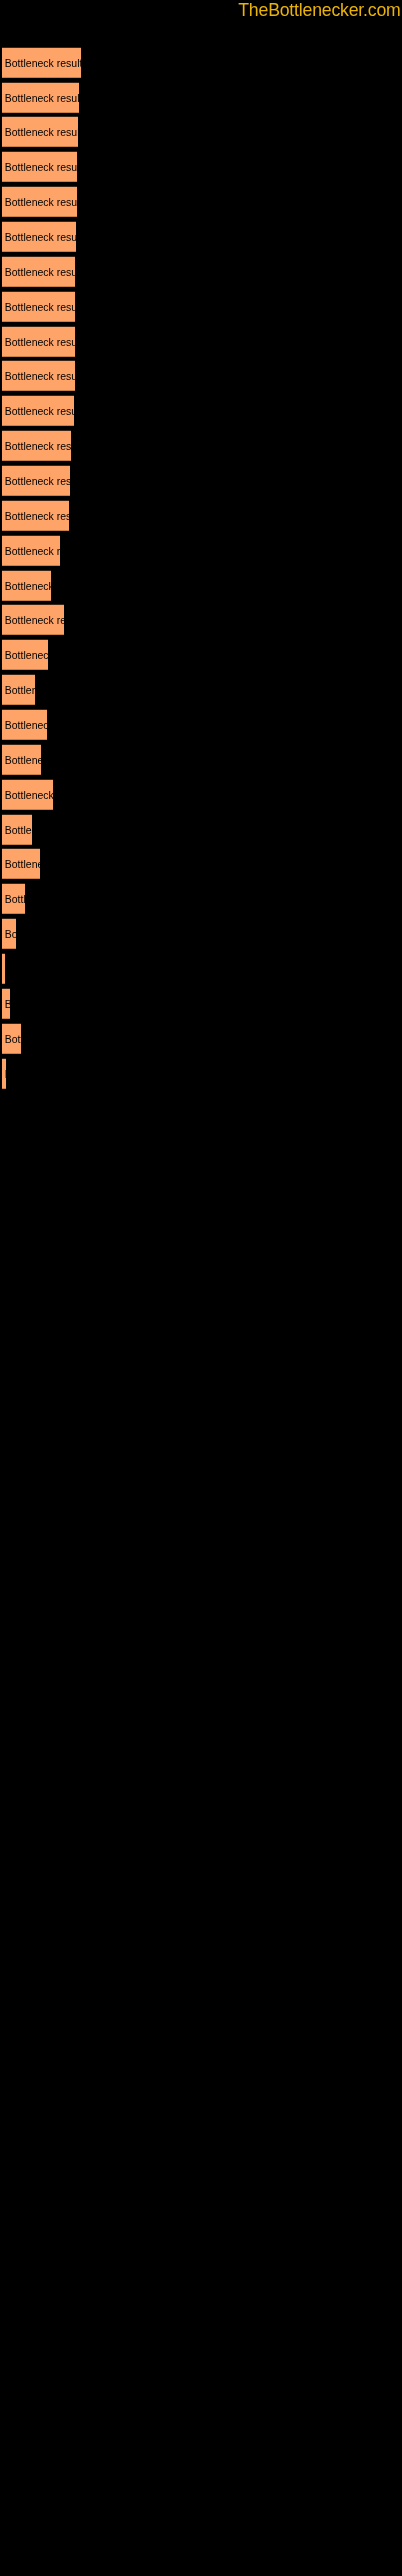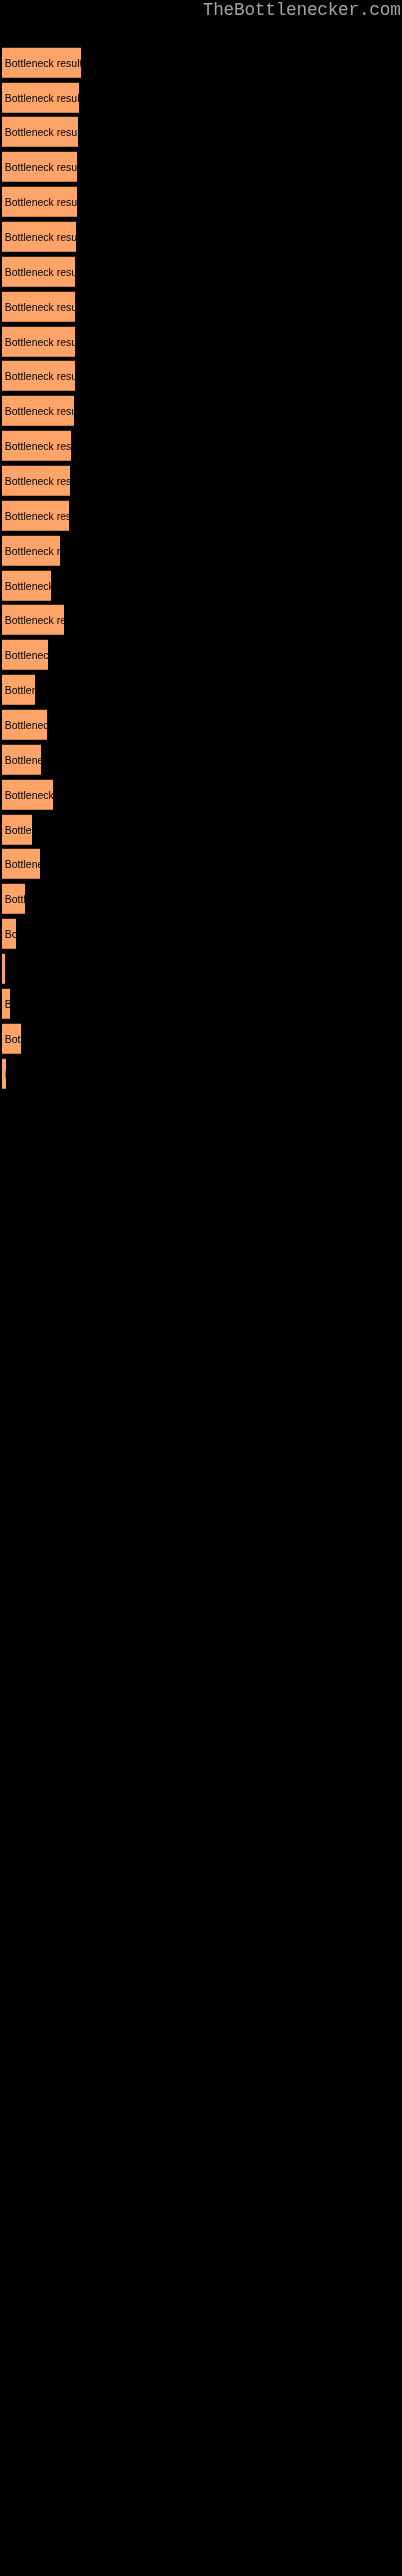--- a/index.html
+++ b/index.html
@@ -14,24 +14,24 @@
     overflow: hidden;
     font-family: "Liberation Sans", sans-serif;
   }
 
   .watermark {
     position: absolute;
     top: 0px;
     right: 2.4px;
     font-size: 17.7px;
     line-height: 21px;
-    color: #a3a3a3;
+    color: #eab308;
     letter-spacing: -0.2px;
     white-space: nowrap;
-    font-family: Liberation Mono, monospace;
+    font-family: Liberation Sans, sans-serif;
   }
 
   .chart {
     position: absolute;
     left: 0;
     top: 0;
     width: 328px;
     height: 2576px;
   }
 

